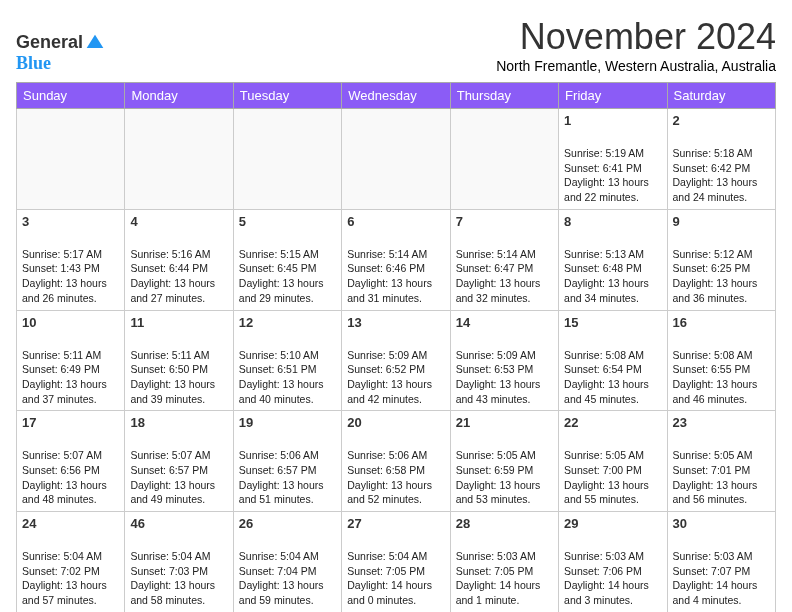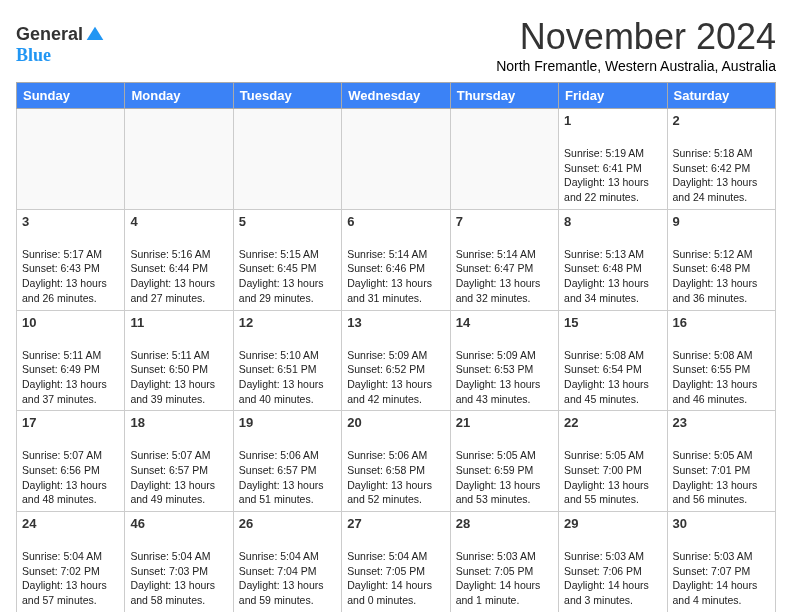--- a/index.html
+++ b/index.html
@@ -6,21 +6,21 @@
     body {
       font-family: Arial, sans-serif;
       background: #fff;
       width: 792px;
       min-height: 612px;
       padding: 16px;
     }
     .header {
       display: flex;
       justify-content: space-between;
-      align-items: center;
+      align-items: flex-end;
       margin-bottom: 8px;
     }
     .logo {
       display: flex;
       flex-direction: column;
       align-items: flex-start;
     }
     .logo-text {
       display: flex;
       align-items: center;
@@ -51,26 +51,26 @@
     }
     .location {
       font-size: 14px;
       color: #000000;
     }
     table {
       width: 100%;
       border-collapse: collapse;
     }
     thead th {
-      background-color: #3b82f6;
+      background-color: #8b5cf6;
       color: white;
       text-align: left;
       padding: 5px 6px;
       font-size: 13px;
-      font-weight: bold;
+      font-weight: normal;
       border: 1px solid #aaa;
     }
     td {
       border: 1px solid #ccc;
       vertical-align: top;
       padding: 4px 5px;
       width: calc(100% / 7);
       min-height: 80px;
       height: 80px;
       font-size: 11px;
@@ -143,21 +143,21 @@
           <div class="day-info" style="white-space: pre-line;">Sunrise: 5:18 AM
 Sunset: 6:42 PM
 Daylight: 13 hours
 and 24 minutes.</div>
         </td>
       </tr>
       <tr>
         <td>
           <span class="day-num">3</span>
           <div class="day-info" style="white-space: pre-line;">Sunrise: 5:17 AM
-Sunset: 6:43 PM
+Sunset: 1:43 PM
 Daylight: 13 hours
 and 26 minutes.</div>
         </td>
         <td>
           <span class="day-num">4</span>
           <div class="day-info" style="white-space: pre-line;">Sunrise: 5:16 AM
 Sunset: 6:44 PM
 Daylight: 13 hours
 and 27 minutes.</div>
         </td>
@@ -185,21 +185,21 @@
         <td>
           <span class="day-num">8</span>
           <div class="day-info" style="white-space: pre-line;">Sunrise: 5:13 AM
 Sunset: 6:48 PM
 Daylight: 13 hours
 and 34 minutes.</div>
         </td>
         <td>
           <span class="day-num">9</span>
           <div class="day-info" style="white-space: pre-line;">Sunrise: 5:12 AM
-Sunset: 6:48 PM
+Sunset: 6:25 PM
 Daylight: 13 hours
 and 36 minutes.</div>
         </td>
       </tr>
       <tr>
         <td>
           <span class="day-num">10</span>
           <div class="day-info" style="white-space: pre-line;">Sunrise: 5:11 AM
 Sunset: 6:49 PM
 Daylight: 13 hours

